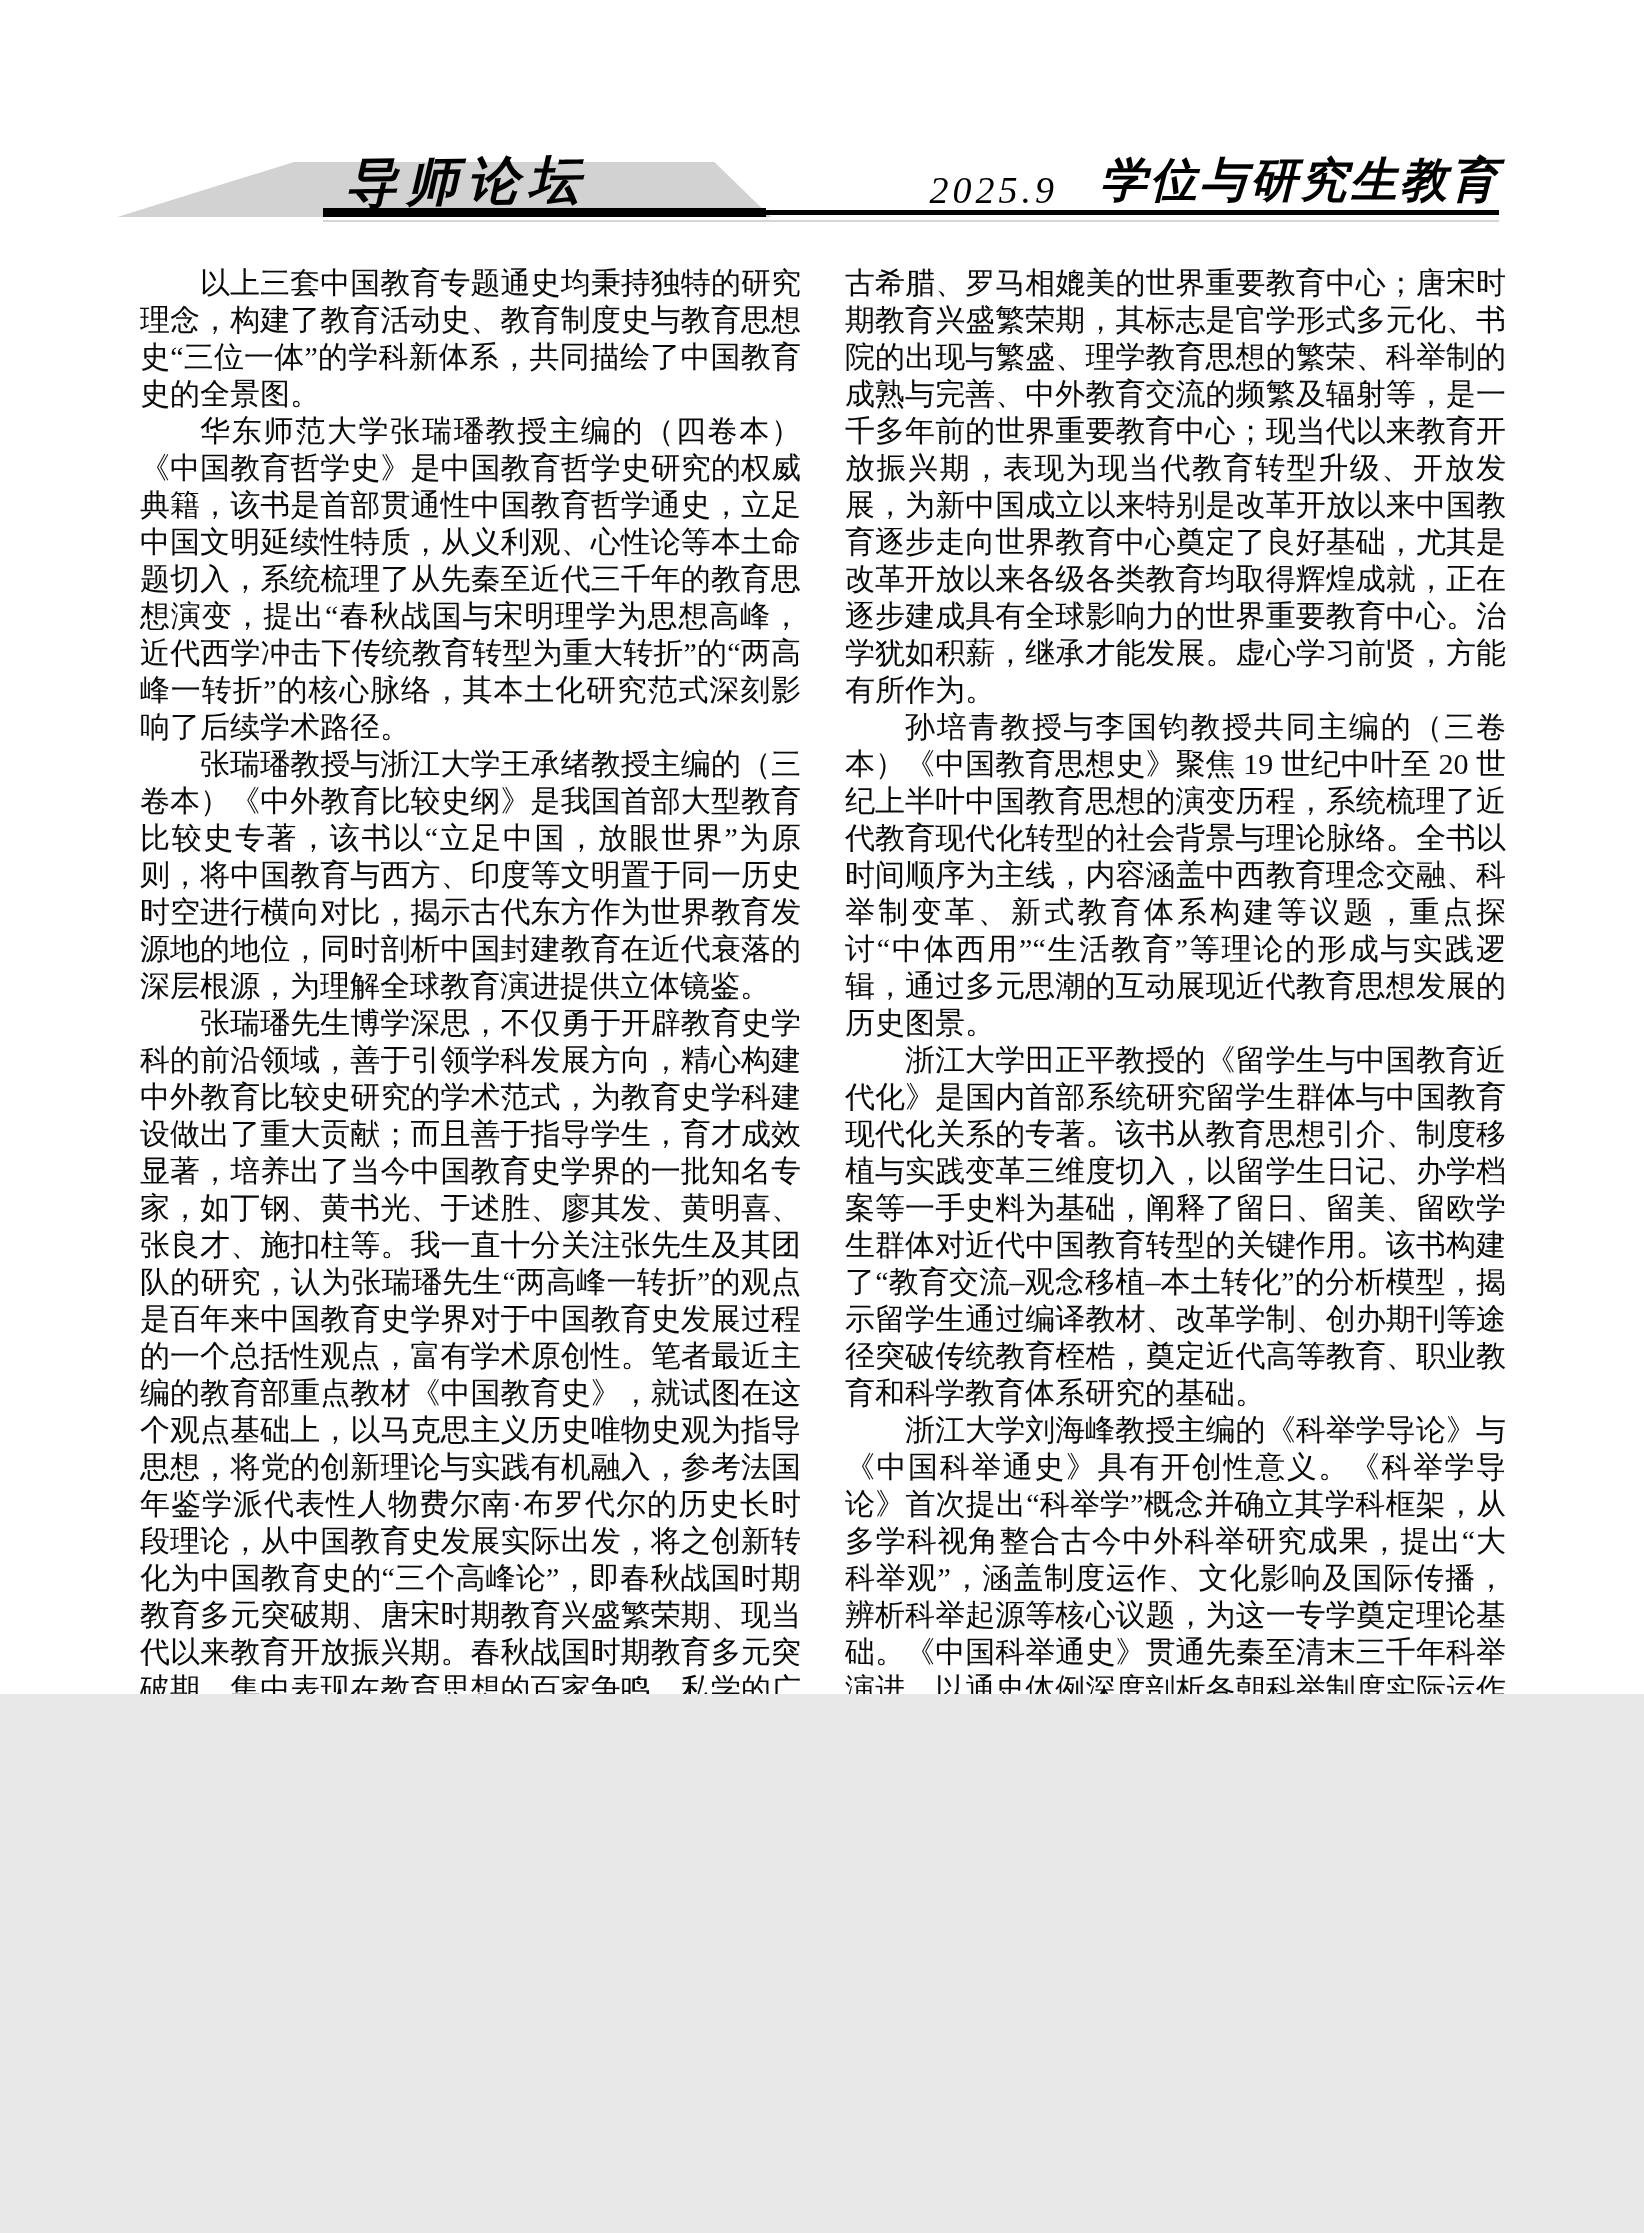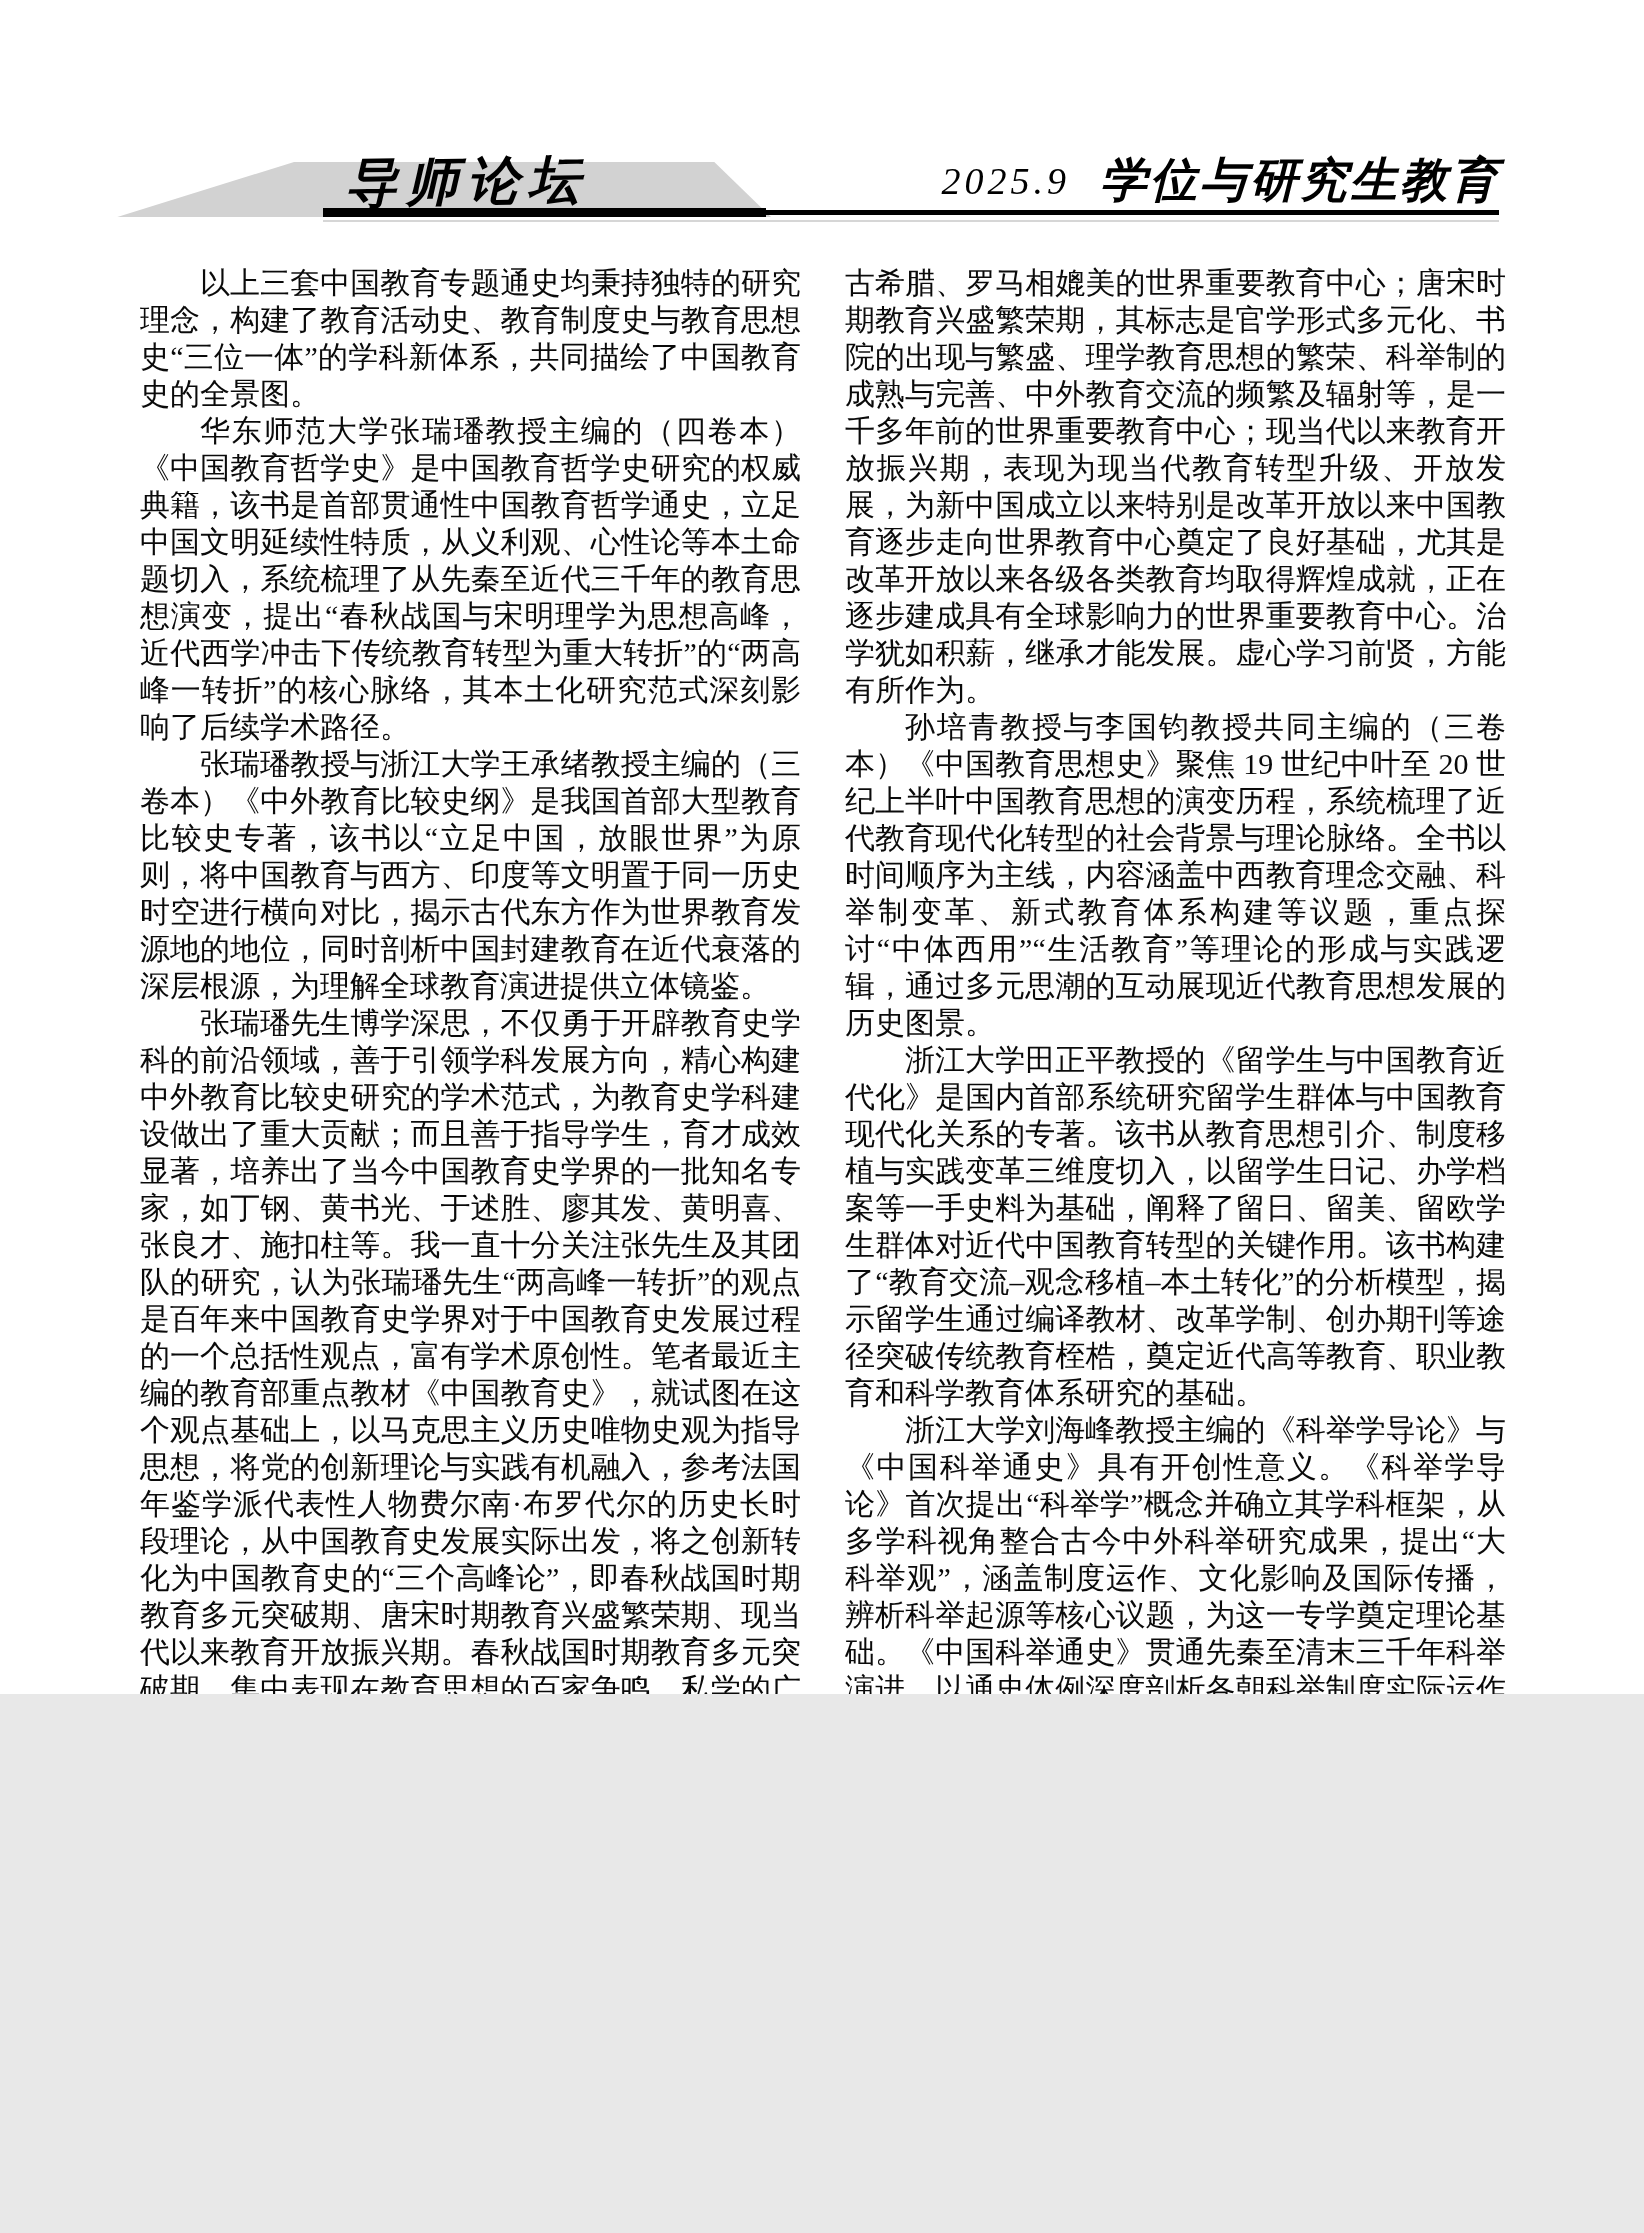--- a/index.html
+++ b/index.html
@@ -23,21 +23,21 @@
     font-size:52px;font-weight:bold;font-style:italic;
     letter-spacing:9px;color:#000;
     transform:rotate(-1deg);
     white-space:nowrap;
   }
   .rule-black-thick{position:absolute;left:323px;top:208px;width:443px;height:9px;background:#000;}
   .rule-black{position:absolute;left:323px;top:210px;width:1176px;height:5px;background:#000;}
   .rule-gray{position:absolute;left:323px;top:220px;width:1176px;height:2px;background:#d6d6d6;}
   .masthead{
     position:absolute;right:145px;top:149px;
-    display:flex;align-items:center;gap:30px;
+    display:flex;align-items:flex-end;gap:42px;
     white-space:nowrap;
   }
   .issue-number{
     font-size:38px;font-style:italic;letter-spacing:4px;color:#000;
   }
   .journal-title{
     font-size:47px;font-weight:bold;font-style:italic;letter-spacing:3px;color:#000;
   }
   
   .col{

